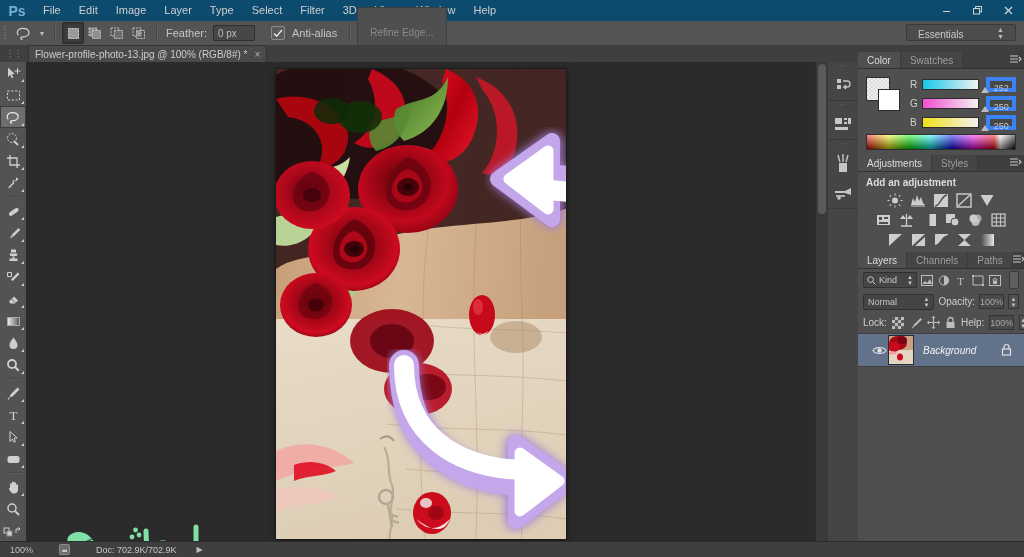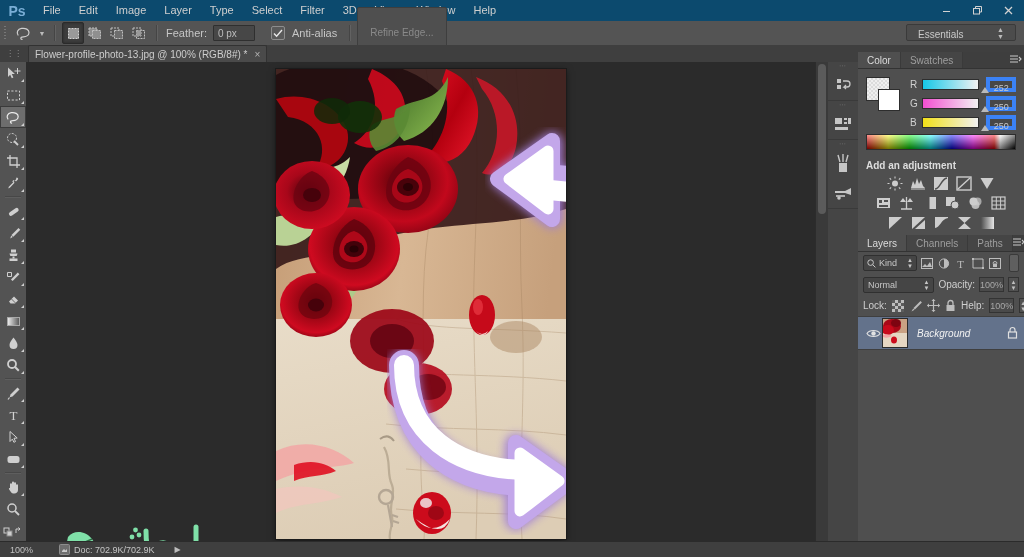--- a/index.html
+++ b/index.html
@@ -147,33 +147,33 @@
   .lay-mode{height:21px;display:flex;align-items:center;padding:0 5px;gap:4px;}
   .modebox{width:86px;height:16px;background:#454545;border:1px solid #303030;border-radius:2px;
            display:flex;align-items:center;padding:0 4px;font-size:9px;color:#c7c7c7;box-sizing:border-box;}
   .modebox .spin{margin-left:auto;font-size:6px;line-height:6px;}
   .smalllabel{font-size:10px;color:#cfcfcf;}
   .numbox{width:28px;height:15px;background:#4a4a4a;border:1px solid #333;color:#a8a8a8;
           font-size:9px;line-height:15px;text-align:center;box-sizing:border-box;}
   .stepbtn{width:13px;height:15px;background:#515151;border:1px solid #333;
            display:flex;align-items:center;justify-content:center;font-size:6px;color:#c0c0c0;box-sizing:border-box;}
   .lay-lock{height:21px;display:flex;align-items:center;padding:0 5px;gap:5px;}
-  .layerrow{height:32px;background:#63728b;display:flex;align-items:center;padding:0 6px;
+  .layerrow{height:32px;background:#63728b;display:flex;align-items:center;padding:0 12px;
             border-top:1px solid #3f3f3f;border-bottom:1px solid #3f3f3f;}
   .eye{width:18px;display:flex;align-items:center;justify-content:center;}
   .lthumb{width:24px;height:28px;border:1px solid #2b2b2b;overflow:hidden;background:#8a6a55;}
   .lname{margin-left:9px;font-size:10px;color:#f2f2f2;font-style:italic;}
   .llock{margin-left:auto;}
 
   
   .statusbar{position:absolute;left:0;bottom:0;width:1024px;height:15px;background:#3f3f3f;
              border-top:1px solid #2b2b2b;display:flex;align-items:center;}
   .st-zoom{width:54px;padding-left:10px;font-size:9px;color:#c2c2c2;box-sizing:border-box;}
   .st-icon{width:20px;display:flex;align-items:center;justify-content:center;}
-  .st-doc{font-size:9px;color:#c6c6c6;}
+  .st-doc{margin-left:22px;font-size:9px;color:#c6c6c6;}
   .st-caret{margin-left:20px;font-size:8px;color:#bdbdbd;}
 </style>
 </head>
 <body>
 
 <div id="app">
 
   <div class="menubar">
     <div class="ps-logo">Ps</div>
     <div class="menu-item">File</div>
@@ -716,20 +716,31 @@
         <div class="slider" style="background:linear-gradient(to right,#f2e017,#f2f2f2);">
           <div class="knob"></div>
         </div>
         <div class="cval">250</div>
       </div>
 
       <div class="spectrum" style="background:linear-gradient(to bottom,rgba(255,255,255,.55),rgba(0,0,0,.55)),
                   linear-gradient(to right,#ff0000,#ffff00,#00ff00,#00ffff,#0000ff,#ff00ff,#ff0000 86%,#ffffff 90%,#000000 100%);"></div>
     </div>
 
+    <div class="panel-tabs">
+      <div class="ptab active">Adjustments</div>
+      <div class="ptab">Styles</div>
+      <div class="ptab-fill"></div>
+      <div class="pmenu">
+        <svg width="12" height="10" viewBox="0 0 12 10">
+          <path d="M0 1h8M0 4h8M0 7h8" stroke="#c9c9c9" stroke-width="1.1"></path>
+          <path d="M9 2l2 2-2 2" fill="none" stroke="#c9c9c9" stroke-width="1.1"></path>
+        </svg>
+      </div>
+    </div>
     <div class="panel-body adjbody">
       <div class="adjtitle">Add an adjustment</div>
 
       <div class="adjrow">
         <div class="adjicon" style="background:none">
           <svg width="16" height="15" viewBox="0 0 16 15">
               <circle cx="8" cy="7.5" r="3" fill="#cdcdcd"></circle>
           <g stroke="#cdcdcd" stroke-width="1.1">
                 <path d="M8 0.5v2M8 12.5v2M0.5 7.5h2M13.5 7.5h2M2.7 2.2l1.4 1.4M11.9 11.4l1.4 1.4M13.3 2.2l-1.4 1.4M4.1 11.4l-1.4 1.4"></path>
               </g>

